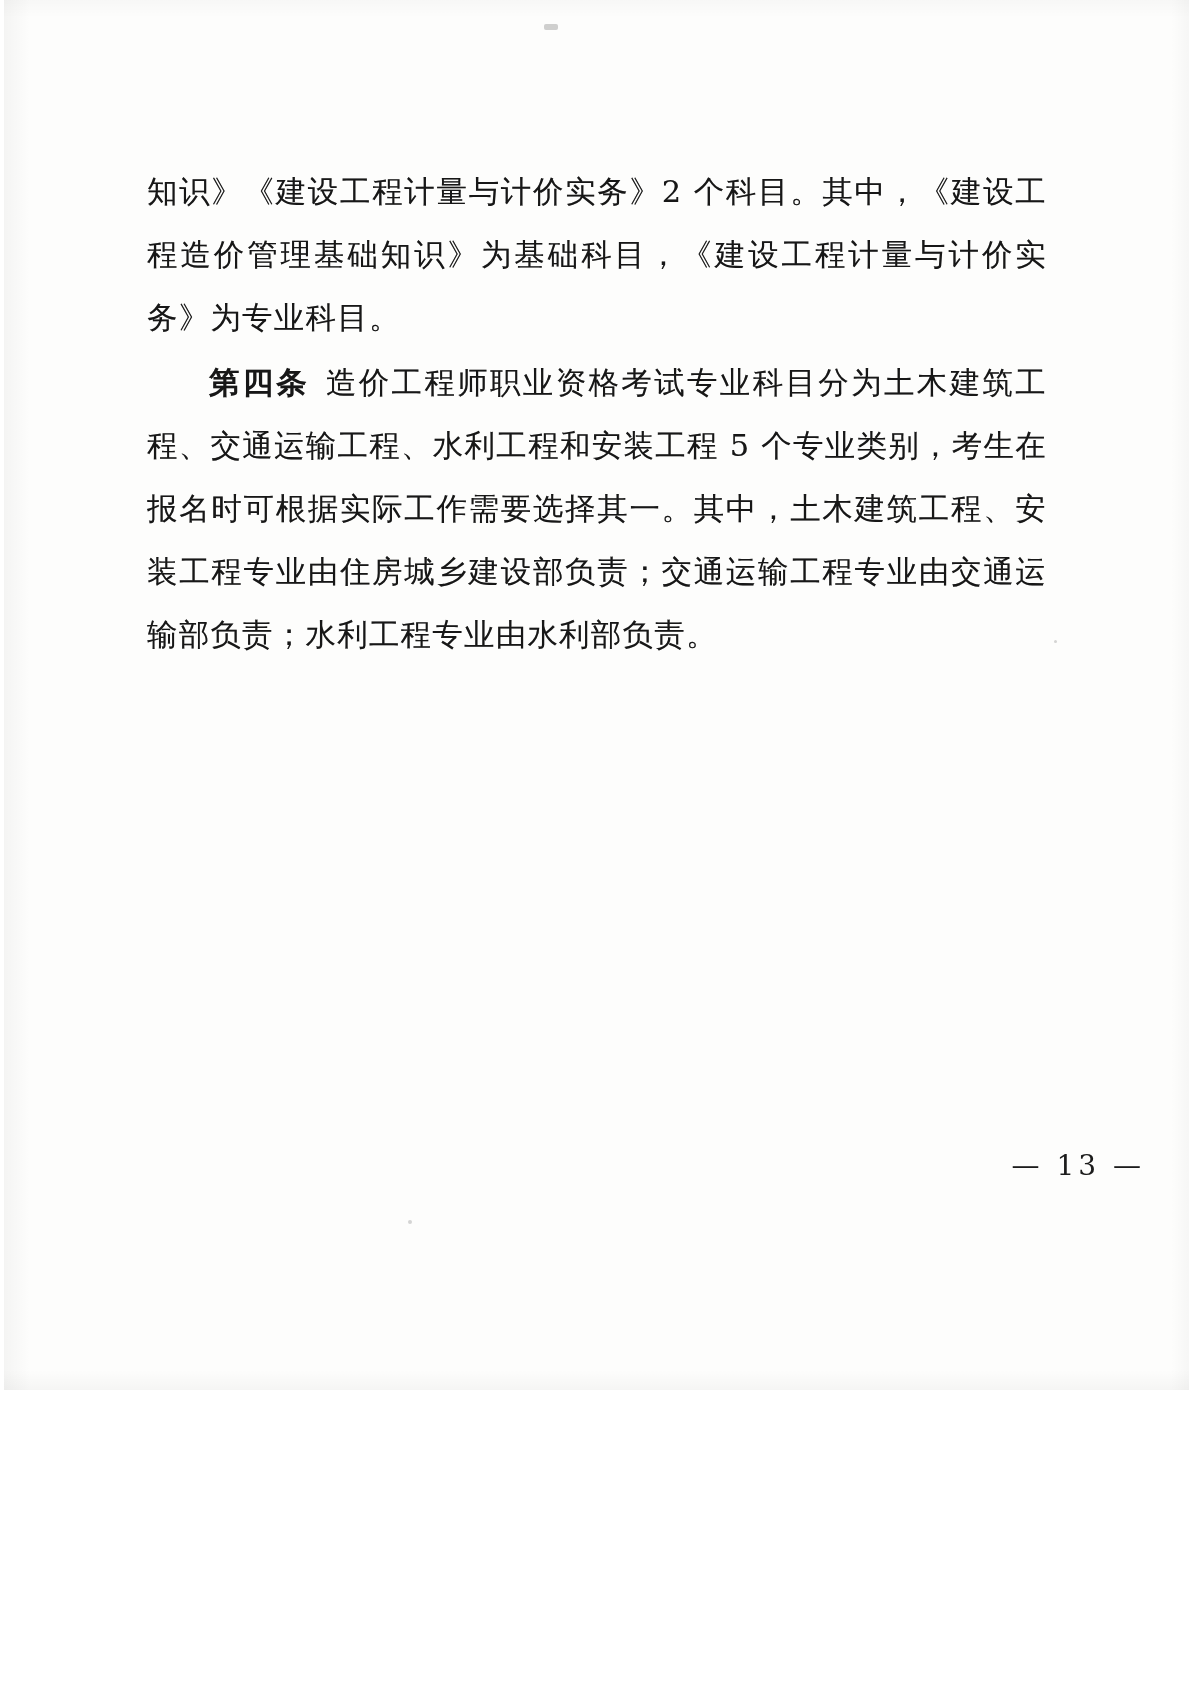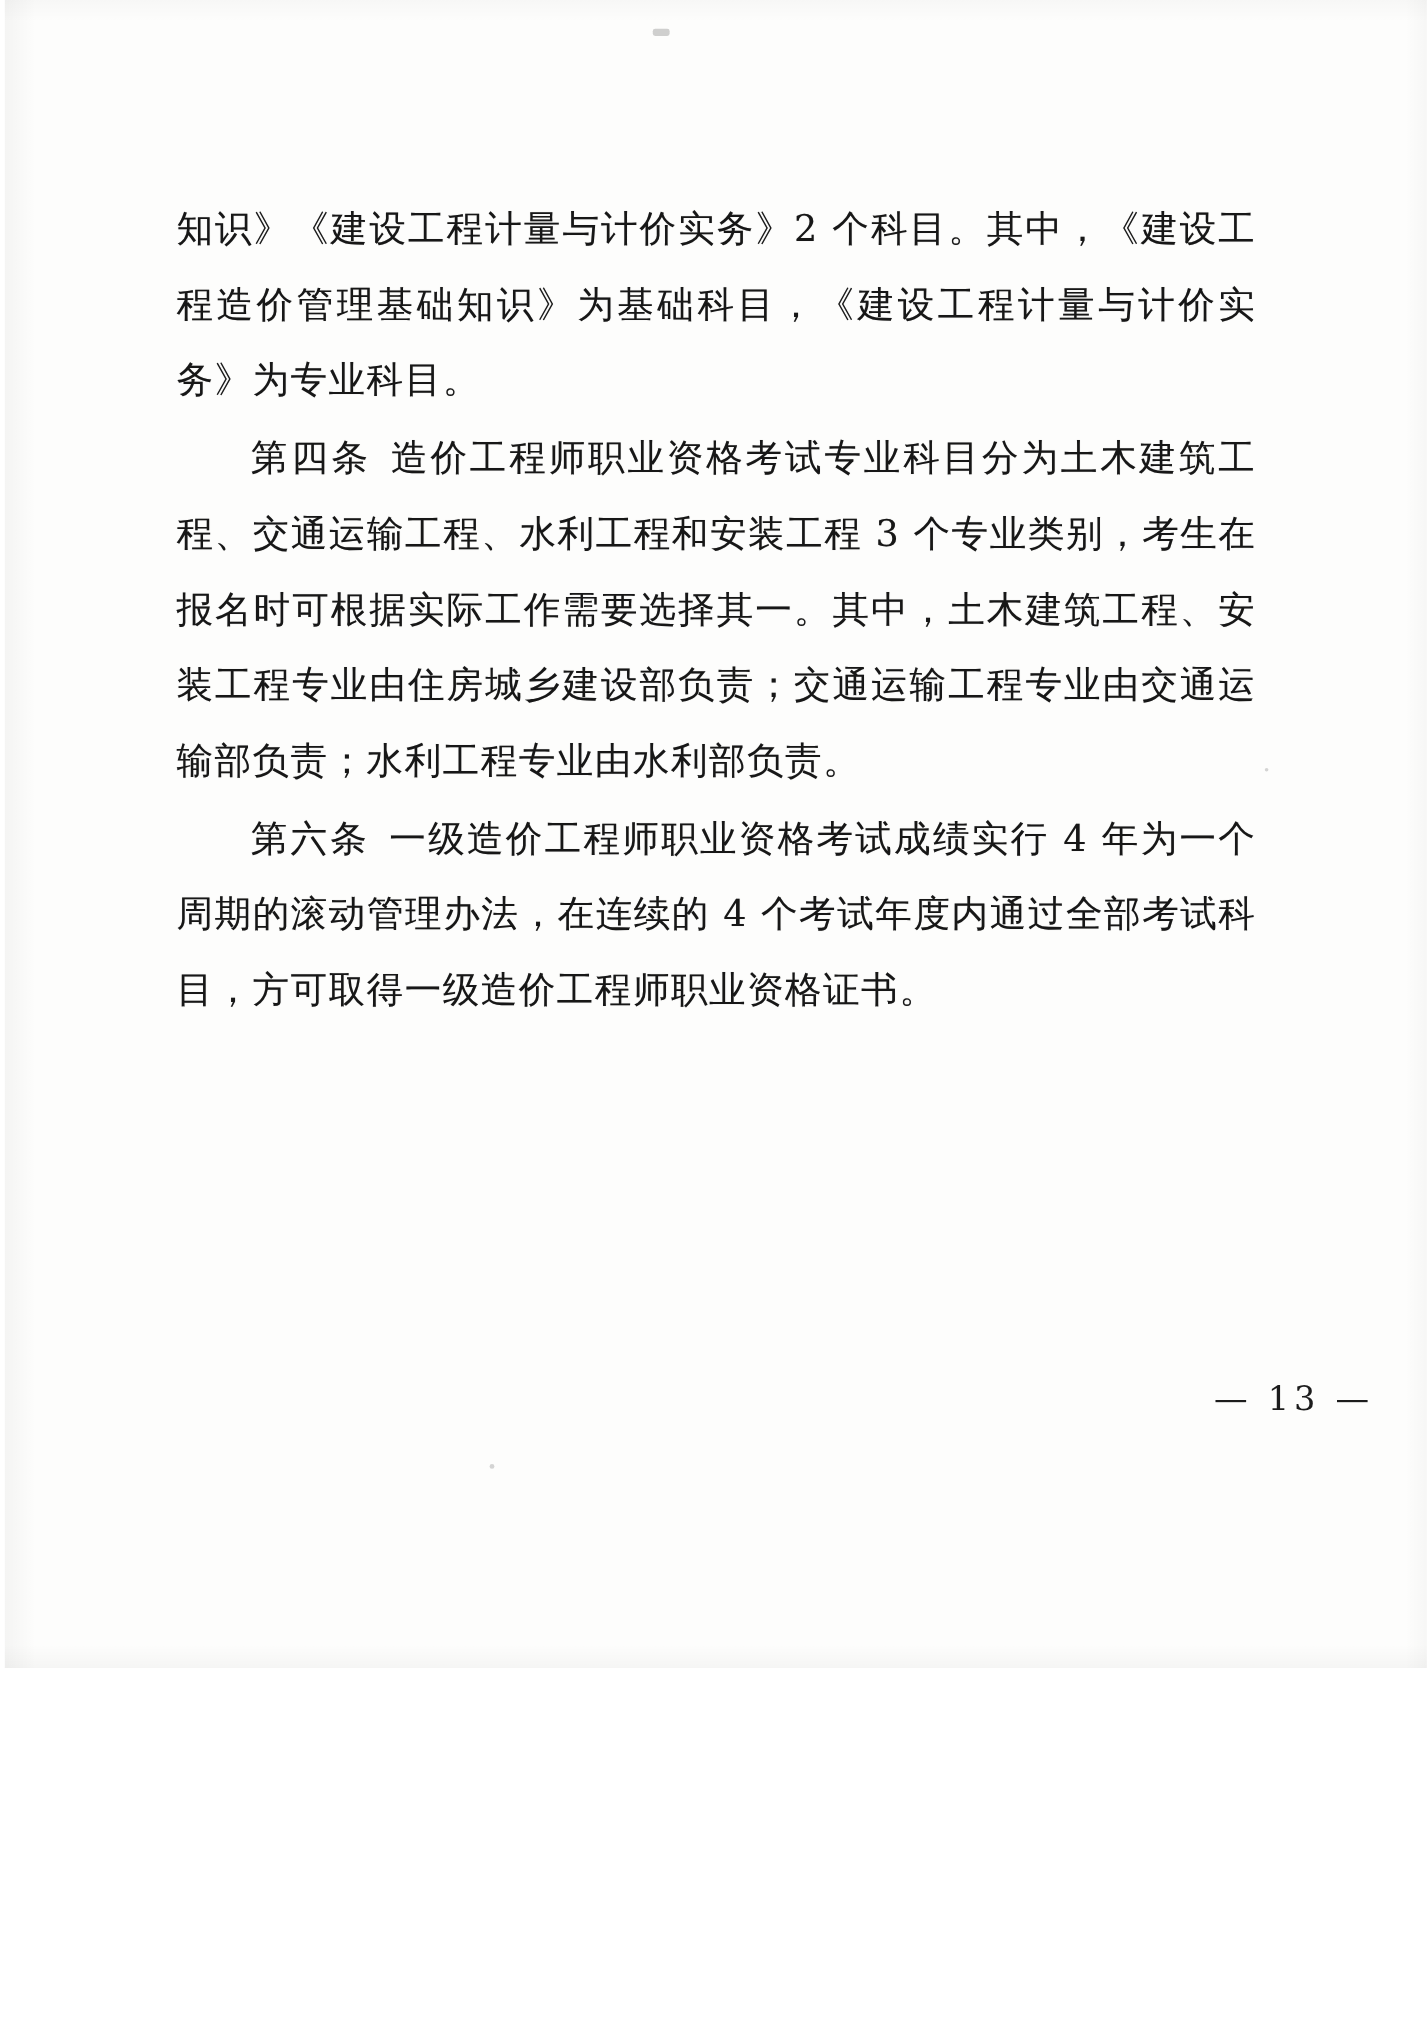--- a/index.html
+++ b/index.html
@@ -48,21 +48,21 @@
     text-justify: inter-ideograph;
     margin: 0 0 2px 0;
     font-family: "DejaVu Serif", "Liberation Serif", serif;
     font-weight: 500;
     text-shadow: 0 0 0.6px rgba(0,0,0,0.35);
   }
   .para.indent {
     text-indent: 62px;
   }
   .para .art {
-    font-weight: 400;
+    font-weight: 700;
     letter-spacing: 2px;
     margin-right: 16px;
   }
   .page-number {
     position: absolute;
     left: 0;
     right: 0;
     bottom: 208px;
     text-align: right;
     padding-right: 48px;
@@ -95,27 +95,24 @@
   <div class="speck" style="top:1220px;left:404px;width:4px;height:4px;"></div>
   <div class="speck" style="top:640px;left:1050px;width:3px;height:3px;"></div>
 
   <div class="content">
 
     <p class="para">
       <span>知识》《建设工程计量与计价实务》2 个科目。其中，《建设工程造价管理基础知识》为基础科目，《建设工程计量与计价实务》为专业科目。</span>
     </p>
 
     <p class="para indent">
-      <span class="art">第四条</span><span>造价工程师职业资格考试专业科目分为土木建筑工程、交通运输工程、水利工程和安装工程 3 个专业类别，考生在报名时可根据实际工作需要选择其一。其中，土木建筑工程、安装工程专业由住房城乡建设部负责；交通运输工程专业由交通运输部负责；水利工程专业由水利部负责。</span>
+      <span class="art">第四条</span><span>造价工程师职业资格考试专业科目分为土木建筑工程、交通运输工程、水利工程和安装工程 5 个专业类别，考生在报名时可根据实际工作需要选择其一。其中，土木建筑工程、安装工程专业由住房城乡建设部负责；交通运输工程专业由交通运输部负责；水利工程专业由水利部负责。</span>
     </p>
 
 
 
-    <p class="para indent">
-      <span class="art">第六条</span><span>一级造价工程师职业资格考试成绩实行 4 年为一个周期的滚动管理办法，在连续的 4 个考试年度内通过全部考试科目，方可取得一级造价工程师职业资格证书。</span>
-    </p>
 
 
   </div>
 
   <div class="page-number">— 13 —</div>
 
 </div>
 
 </body></html>

